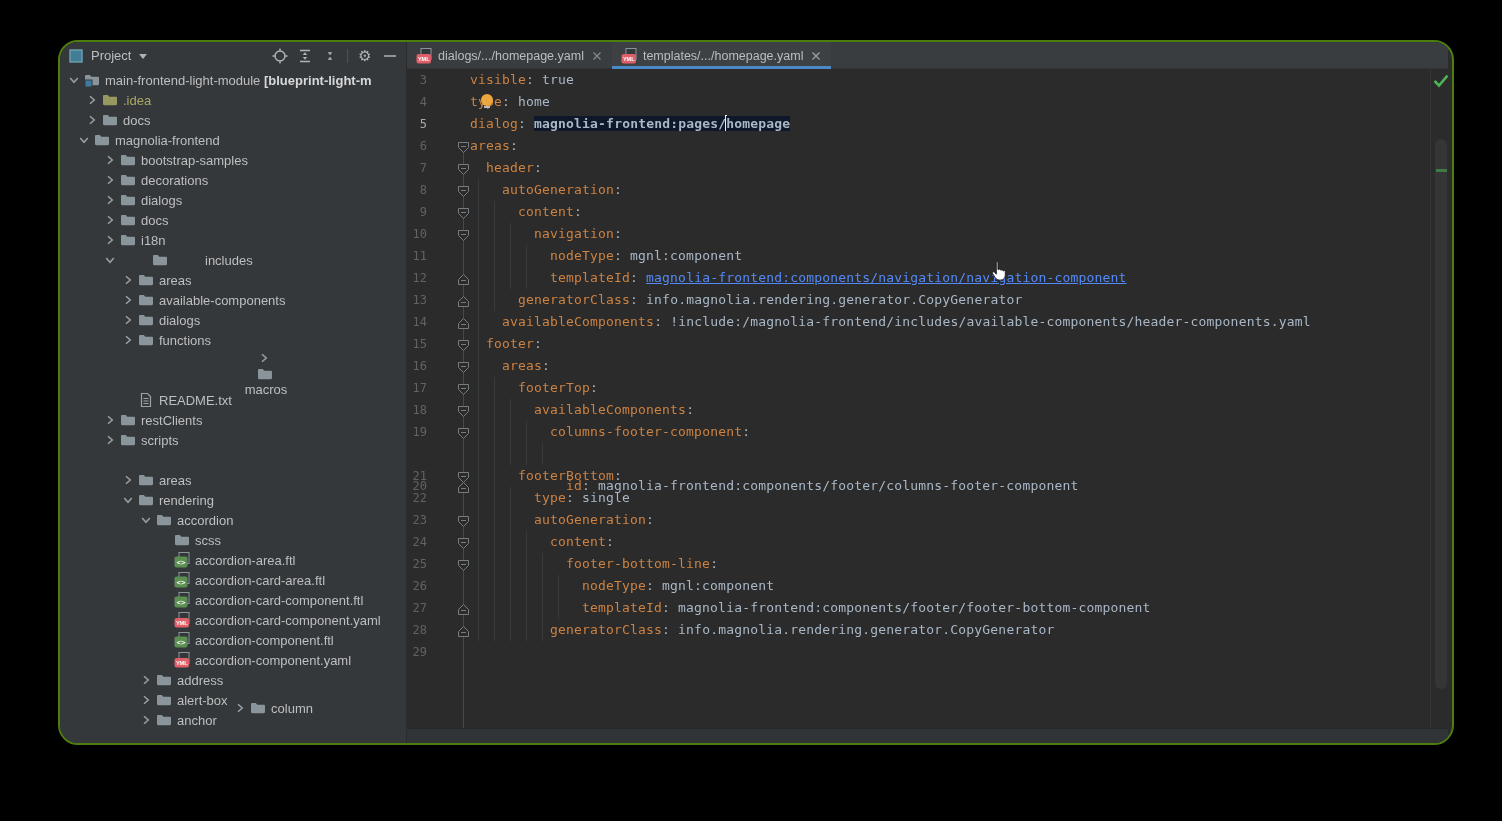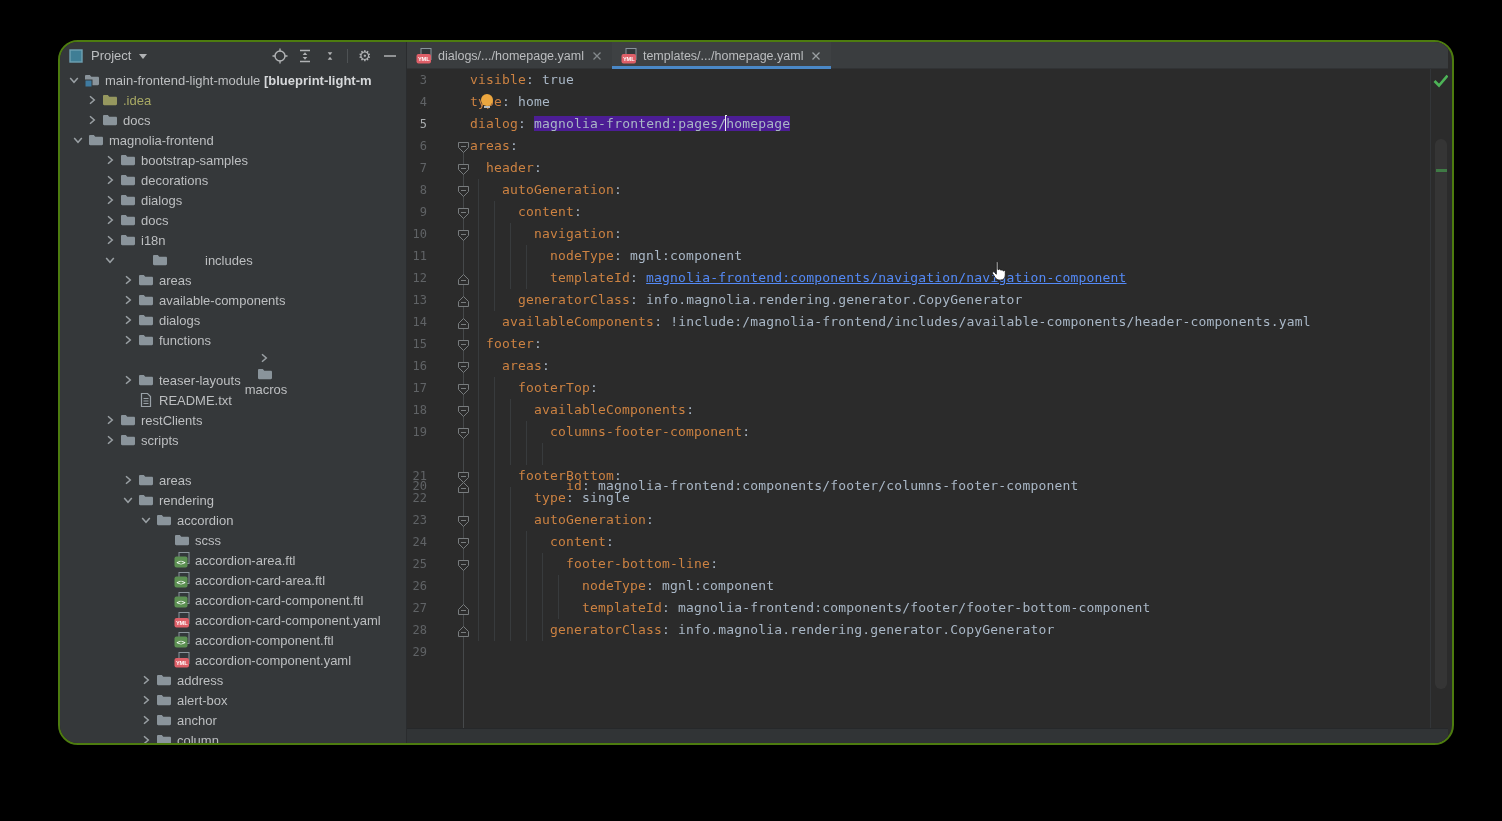--- a/index.html
+++ b/index.html
@@ -33,21 +33,21 @@
   .code-wrap{position:absolute;left:0;top:27px;width:1041px;height:659px;background:#2b2b2b;overflow:hidden;}
   .code-line{position:absolute;left:0;width:100%;height:22px;font-family:"DejaVu Sans Mono",monospace;
     font-size:13px;line-height:22px;letter-spacing:0.18px;}
   .ln{position:absolute;left:0;top:0;width:20px;text-align:right;color:#606366;font-size:12px;letter-spacing:0;}
   .ln-active{color:#a8abad;}
   .fold{position:absolute;left:50px;top:4px;width:13px;height:13px;}
   .code-text{position:absolute;left:63px;top:0;white-space:pre;}
   .seg-k{color:#cc8242;}
   .seg-t{color:#a9b7c6;}
   .seg-l{color:#548af7;text-decoration:underline;}
-  .seg-h{color:#a9b7c6;background:#4c1d95;}
+  .seg-h{color:#a9b7c6;background:#0f172a;font-weight:bold;}
   .caret{display:inline-block;width:2px;height:16px;background:#eeeeee;vertical-align:-3px;margin:0 -1px;}
   .fold-line{position:absolute;left:56px;top:77px;width:1px;height:582px;background:#46494b;}
   .iguide{position:absolute;width:1px;background:#383b3d;}
   .margin-guide{position:absolute;left:1023px;top:0;width:1px;height:659px;background:#333639;}
   .sb-thumb{position:absolute;left:1028px;top:70px;width:12px;height:550px;background:rgba(255,255,255,0.05);border-radius:6px;}
   .sb-mark{position:absolute;left:1029px;top:100px;width:11px;height:3px;background:#3f7a45;}
   .check{position:absolute;left:1026px;top:4px;width:16px;height:16px;}
   .bulb{position:absolute;left:73px;top:25px;width:14px;height:15px;}
   .bulb .glass{position:absolute;left:1px;top:0;width:12px;height:12px;border-radius:50%;background:#eda73f;}
   .bulb .base{position:absolute;left:4px;top:12px;width:6px;height:2px;background:#b9bcbe;}
@@ -131,21 +131,21 @@
           <span class="chev">
             <svg width="16" height="16">
               <path d="M6 4.2l4.3 3.8L6 11.8" stroke="#9aa0a4" stroke-width="1.5" fill="none"></path>
             </svg>
           </span>
           <span class="t-icon"><svg width="16" height="16">
               <path d="M1 4.2C1 3.5 1.5 3 2.2 3H5.8L7.3 4.8H13.8C14.5 4.8 15 5.3 15 6V12C15 12.7 14.5 13.2 13.8 13.2H2.2C1.5 13.2 1 12.7 1 12Z" fill="#8a949b"></path>
             </svg></span>
           <span class="tree-label">docs</span>
         </div>
-        <div class="tree-row" style="top: 60px; padding-left: 10px;">
+        <div class="tree-row" style="top: 60px; padding-left: 16px;">
           <span class="chev">
             <svg width="16" height="16">
               <path d="M4.2 6l3.8 4.3L11.8 6" stroke="#9aa0a4" stroke-width="1.5" fill="none"></path>
             </svg>
           </span>
           <span class="t-icon"><svg width="16" height="16">
               <path d="M1 4.2C1 3.5 1.5 3 2.2 3H5.8L7.3 4.8H13.8C14.5 4.8 15 5.3 15 6V12C15 12.7 14.5 13.2 13.8 13.2H2.2C1.5 13.2 1 12.7 1 12Z" fill="#8a949b"></path>
             </svg></span>
           <span class="tree-label">magnolia-frontend</span>
         </div>
@@ -262,31 +262,20 @@
         <div class="tree-row" style="top: 280px; padding-left: 60px; flex-direction: column;">
           <span class="chev">
             <svg width="16" height="16">
               <path d="M6 4.2l4.3 3.8L6 11.8" stroke="#9aa0a4" stroke-width="1.5" fill="none"></path>
             </svg>
           </span>
           <span class="t-icon"><svg width="16" height="16">
               <path d="M1 4.2C1 3.5 1.5 3 2.2 3H5.8L7.3 4.8H13.8C14.5 4.8 15 5.3 15 6V12C15 12.7 14.5 13.2 13.8 13.2H2.2C1.5 13.2 1 12.7 1 12Z" fill="#8a949b"></path>
             </svg></span>
           <span class="tree-label">macros</span>
-        </div>
-        <div class="tree-row" style="top: 300px; padding-left: 60px;">
-          <span class="chev">
-            <svg width="16" height="16">
-              <path d="M6 4.2l4.3 3.8L6 11.8" stroke="#9aa0a4" stroke-width="1.5" fill="none"></path>
-            </svg>
-          </span>
-          <span class="t-icon"><svg width="16" height="16">
-              <path d="M1 4.2C1 3.5 1.5 3 2.2 3H5.8L7.3 4.8H13.8C14.5 4.8 15 5.3 15 6V12C15 12.7 14.5 13.2 13.8 13.2H2.2C1.5 13.2 1 12.7 1 12Z" fill="#8a949b"></path>
-            </svg></span>
-          <span class="tree-label">teaser-layouts</span>
         </div>
         <div class="tree-row" style="top: 320px; padding-left: 60px;">
           <span class="chev-spacer"></span>
           <span class="t-icon"><svg width="16" height="16">
               <path d="M3.5 1.5h6l3 3v10h-9z" fill="none" stroke="#9aa2a8" stroke-width="1.2"></path>
               <path d="M5.5 6.5h5M5.5 9h5M5.5 11.5h5" stroke="#9aa2a8" stroke-width="1"></path>
             </svg></span>
           <span class="tree-label">README.txt</span>
         </div>
         <div class="tree-row" style="top: 340px; padding-left: 42px;">
@@ -431,21 +420,21 @@
           <span class="chev">
             <svg width="16" height="16">
               <path d="M6 4.2l4.3 3.8L6 11.8" stroke="#9aa0a4" stroke-width="1.5" fill="none"></path>
             </svg>
           </span>
           <span class="t-icon"><svg width="16" height="16">
               <path d="M1 4.2C1 3.5 1.5 3 2.2 3H5.8L7.3 4.8H13.8C14.5 4.8 15 5.3 15 6V12C15 12.7 14.5 13.2 13.8 13.2H2.2C1.5 13.2 1 12.7 1 12Z" fill="#8a949b"></path>
             </svg></span>
           <span class="tree-label">anchor</span>
         </div>
-        <div class="tree-row" style="top: 660px; padding-left: 78px;">
+        <div class="tree-row" style="top: 628px; padding-left: 78px; justify-content: center;">
           <span class="chev">
             <svg width="16" height="16">
               <path d="M6 4.2l4.3 3.8L6 11.8" stroke="#9aa0a4" stroke-width="1.5" fill="none"></path>
             </svg>
           </span>
           <span class="t-icon"><svg width="16" height="16">
               <path d="M1 4.2C1 3.5 1.5 3 2.2 3H5.8L7.3 4.8H13.8C14.5 4.8 15 5.3 15 6V12C15 12.7 14.5 13.2 13.8 13.2H2.2C1.5 13.2 1 12.7 1 12Z" fill="#8a949b"></path>
             </svg></span>
           <span class="tree-label">column</span>
         </div>

